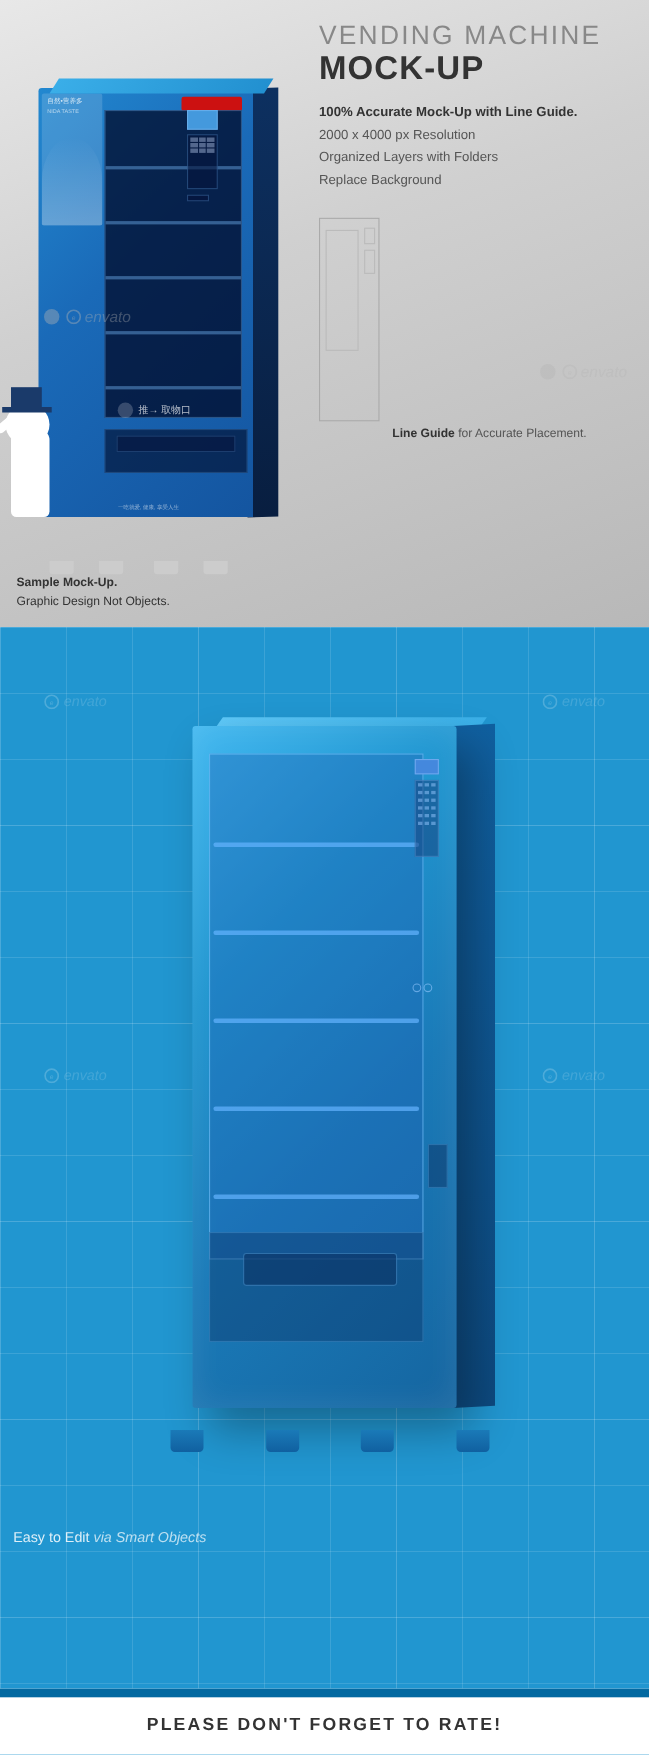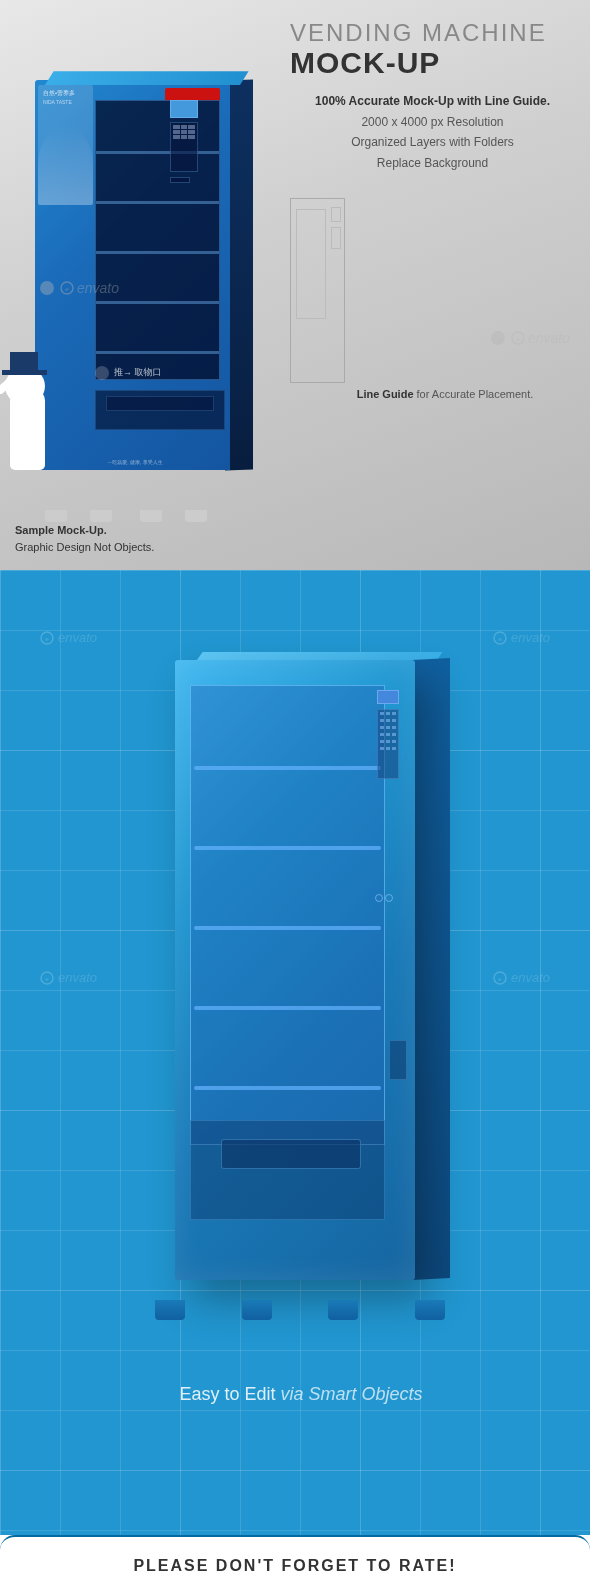--- a/index.html
+++ b/index.html
@@ -69,21 +69,20 @@
       color: #333;
       letter-spacing: 1px;
       text-transform: uppercase;
       line-height: 1.1;
       margin-bottom: 12px;
     }
 
     .feature-list {
       list-style: none;
       margin-bottom: 10px;
-      text-align: center;
     }
 
     .feature-list li {
       font-size: 12px;
       color: #555;
       line-height: 1.7;
     }
 
     
     .line-guide-area {
@@ -359,40 +358,38 @@
       align-items: center;
       gap: 4px;
     }
 
     
     .blue-caption {
       position: absolute;
       bottom: 130px;
       left: 12px;
       right: 0;
-      text-align: center;
-      font-size: 18px;
+      font-size: 13px;
       color: rgba(255,255,255,0.85);
     }
 
     .blue-caption em {
       font-style: italic;
       color: rgba(255,255,255,0.7);
     }
 
     
     .bottom-bar {
       width: 590px;
       height: 60px;
       background: #fff;
       display: flex;
       align-items: center;
       justify-content: center;
-      border-top: 2px solid #0369a1;
-      border-radius: 15px;
+      border-top: 8px solid #0369a1;
     }
 
     .bottom-bar-text {
       font-size: 16px;
       font-weight: bold;
       letter-spacing: 2px;
       color: #333;
       text-transform: uppercase;
     }
 
@@ -485,21 +482,21 @@
               <div style="height:4px;background:rgba(200,220,255,0.4);"></div>
               <div style="height:4px;background:rgba(200,220,255,0.4);"></div>
               <div style="height:4px;background:rgba(200,220,255,0.4);"></div>
               <div style="height:4px;background:rgba(200,220,255,0.4);"></div>
             </div>
           </div>
 
           <div style="margin-top:5px;width:20px;height:6px;background:rgba(5,20,60,0.7);border:1px solid rgba(80,140,200,0.4);"></div>
         </div>
 
-        <div style="position:absolute;bottom:85px;left:60px;right:5px;height:25px;display:flex;align-items:center;gap:5px;">
+        <div style="position:absolute;bottom:85px;left:72px;right:5px;height:25px;display:flex;align-items:center;gap:5px;">
           <div style="width:14px;height:14px;background:rgba(255,255,255,0.2);border-radius:50%;"></div>
           <div style="font-size:9px;color:rgba(255,255,255,0.7);">推→ 取物口</div>
         </div>
 
         <div style="position:absolute;bottom:40px;left:60px;right:5px;height:40px;background:rgba(0,10,40,0.6);border:1px solid rgba(80,140,200,0.3);">
           <div style="margin:5px 10px;height:15px;background:rgba(5,20,60,0.6);border:1px solid rgba(80,140,200,0.3);"></div>
         </div>
 
         <div style="position:absolute;bottom:5px;left:10px;right:5px;font-size:5px;color:rgba(255,255,255,0.5);text-align:center;">一吃就爱, 健康, 享受人生</div>
       </div>

